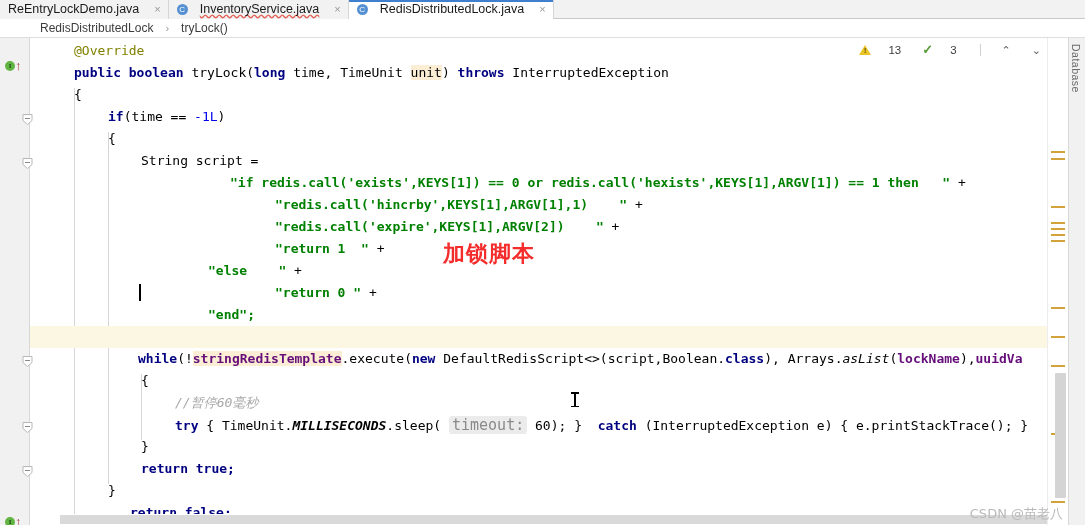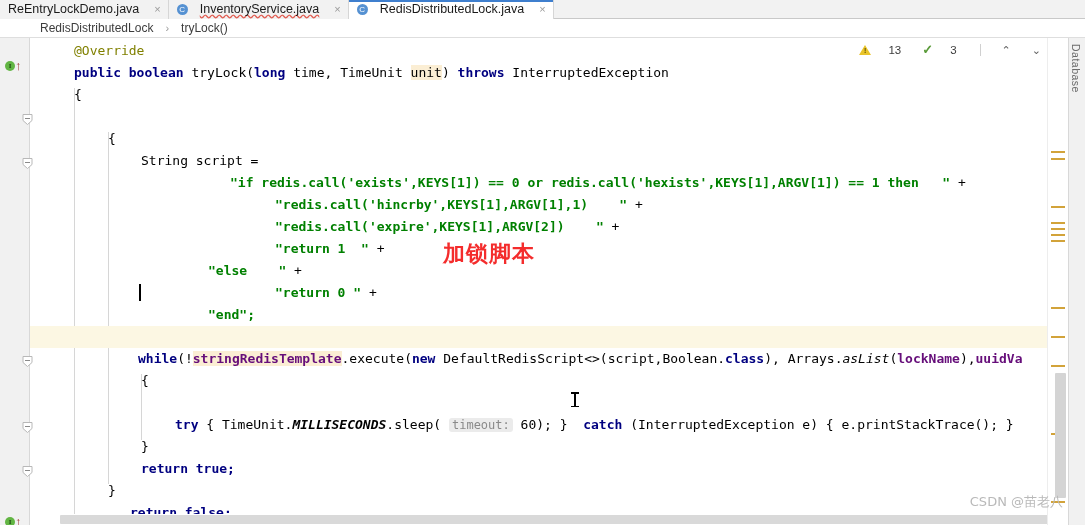--- a/index.html
+++ b/index.html
@@ -108,21 +108,21 @@
   .kw   { color: #000080; font-weight: bold; }
   .anno { color: #808000; }
   .str  { color: #008000; font-weight: bold; }
   .num  { color: #0000ee; }
   .cmt  { color: #a8a8a8; font-style: italic; }
   .fld  { color: #660e7a; font-weight: bold; }
   .stat { color: #000000; font-style: italic; }
   .plain{ color: #000000; }
   .idhl { background: #fbeed4; }
   .hint {
-    background: #ebebeb; color: #8a8a8a; font-size: 12px;
+    background: #ebebeb; color: #8a8a8a; font-size: 15px;
     border-radius: 3px; padding: 0 3px;
   }
 
   
   .annot-cn {
     position: absolute; color: #f42c2c;
     font-family: "DejaVu Sans", sans-serif; font-weight: bold;
     font-size: 22px; letter-spacing: 1px;
   }
 
@@ -196,21 +196,21 @@
     position: absolute; left: 30px; bottom: 0; width: 1038px; height: 11px;
     background: #ffffff;
   }
   .hscroll .thumb {
     position: absolute; left: 30px; top: 1px; width: 1105px; height: 9px;
     background: #d9d9d9; border-radius: 1px;
   }
 
   
   .watermark {
-    position: absolute; right: 22px; bottom: 14px;
+    position: absolute; right: 22px; bottom: 2px;
     font-size: 13px; color: #b9b9b9;
     font-family: "DejaVu Sans", sans-serif;
   }
 </style>
 </head>
 <body>
 
 <div id="app">
 
   <div class="tabbar">
@@ -281,33 +281,35 @@
     </div>
 
     <div class="code" id="code-surface">
 
       <div class="iguide" style="left:44px; top:50px; height:440px;"></div>
       <div class="iguide" style="left:78px; top:94px; height:352px;"></div>
       <div class="iguide" style="left:111px; top:336px; height:66px;"></div>
     <div class="line" style="top: 24px; padding-left: 44px;"><span class="kw">public </span><span class="kw">boolean </span><span class="plain">tryLock(</span><span class="kw">long </span><span class="plain">time, TimeUnit </span><span class="idhl">unit</span><span class="plain">) </span><span class="kw">throws </span><span class="plain">InterruptedException</span></div>
         <div class="line" style="top: 2px; padding-left: 44px;"><span class="anno">@Override</span></div>
         <div class="line" style="top: 46px; padding-left: 44px;"><span class="plain">{</span></div>
+        <div class="line" style="top: 68px; padding-left: 78px;"><span class="kw">if</span><span class="plain">(time == </span><span class="num">-1L</span><span class="plain">)</span></div>
         <div class="line" style="top: 90px; padding-left: 78px;"><span class="plain">{</span></div>
         <div class="line" style="top: 112px; padding-left: 111px;"><span class="plain">String script =</span></div>
         <div class="line" style="top: 134px; padding-left: 200px;"><span class="str">"if redis.call('exists',KEYS[1]) == 0 or redis.call('hexists',KEYS[1],ARGV[1]) == 1 then   "</span><span class="plain"> +</span></div>
         <div class="line" style="top: 156px; padding-left: 245px;"><span class="str">"redis.call('hincrby',KEYS[1],ARGV[1],1)    "</span><span class="plain"> +</span></div>
         <div class="line" style="top: 178px; padding-left: 245px;"><span class="str">"redis.call('expire',KEYS[1],ARGV[2])    "</span><span class="plain"> +</span></div>
         <div class="line" style="top: 200px; padding-left: 245px;"><span class="str">"return 1  "</span><span class="plain"> +</span></div>
         <div class="line" style="top: 222px; padding-left: 178px;"><span class="str">"else    "</span><span class="plain"> +</span></div>
         <div class="line" style="top: 244px; padding-left: 245px;"><span class="str">"return 0 "</span><span class="plain"> +</span></div>
         <div class="line" style="top: 266px; padding-left: 178px;"><span class="str">"end";</span></div>
         <div class="hl-band" style="top: 288px;"></div>
         <div class="line" style="top: 288px; padding-left: 108px;"></div>
         <div class="line" style="top: 310px; padding-left: 108px;"><span class="kw">while</span><span class="plain">(!</span><span class="fld idhl">stringRedisTemplate</span><span class="plain">.execute(</span><span class="kw">new </span><span class="plain">DefaultRedisScript&lt;&gt;(script,Boolean.</span><span class="kw">class</span><span class="plain">), Arrays.</span><span class="stat">asList</span><span class="plain">(</span><span class="fld">lockName</span><span class="plain">),</span><span class="fld">uuidVa</span></div>
         <div class="line" style="top: 332px; padding-left: 111px;"><span class="plain">{</span></div>
+        <div class="line" style="top: 354px; padding-left: 145px;"><span class="cmt">//暂停60毫秒</span></div>
         <div class="line" style="top: 376px; padding-left: 145px;"><span class="kw">try </span><span class="plain">{ TimeUnit.</span><span class="fld stat">MILLISECONDS</span><span class="plain">.sleep( </span><span class="hint">timeout:</span><span class="plain"> 60); }</span><span class="kw">  catch </span><span class="plain">(InterruptedException e) { e.printStackTrace(); }</span></div>
         <div class="line" style="top: 398px; padding-left: 111px;"><span class="plain">}</span></div>
         <div class="line" style="top: 420px; padding-left: 111px;"><span class="kw">return true;</span></div>
         <div class="line" style="top: 442px; padding-left: 78px;"><span class="plain">}</span></div>
         <div class="line" style="top: 464px; padding-left: 100px;"><span class="kw">return false;</span></div>
         <div class="line" style="top: 486px; padding-left: 44px;"></div>
       </div>
 
     <div class="annot-cn" style="left:443px; top:201px;">加锁脚本</div>
 

